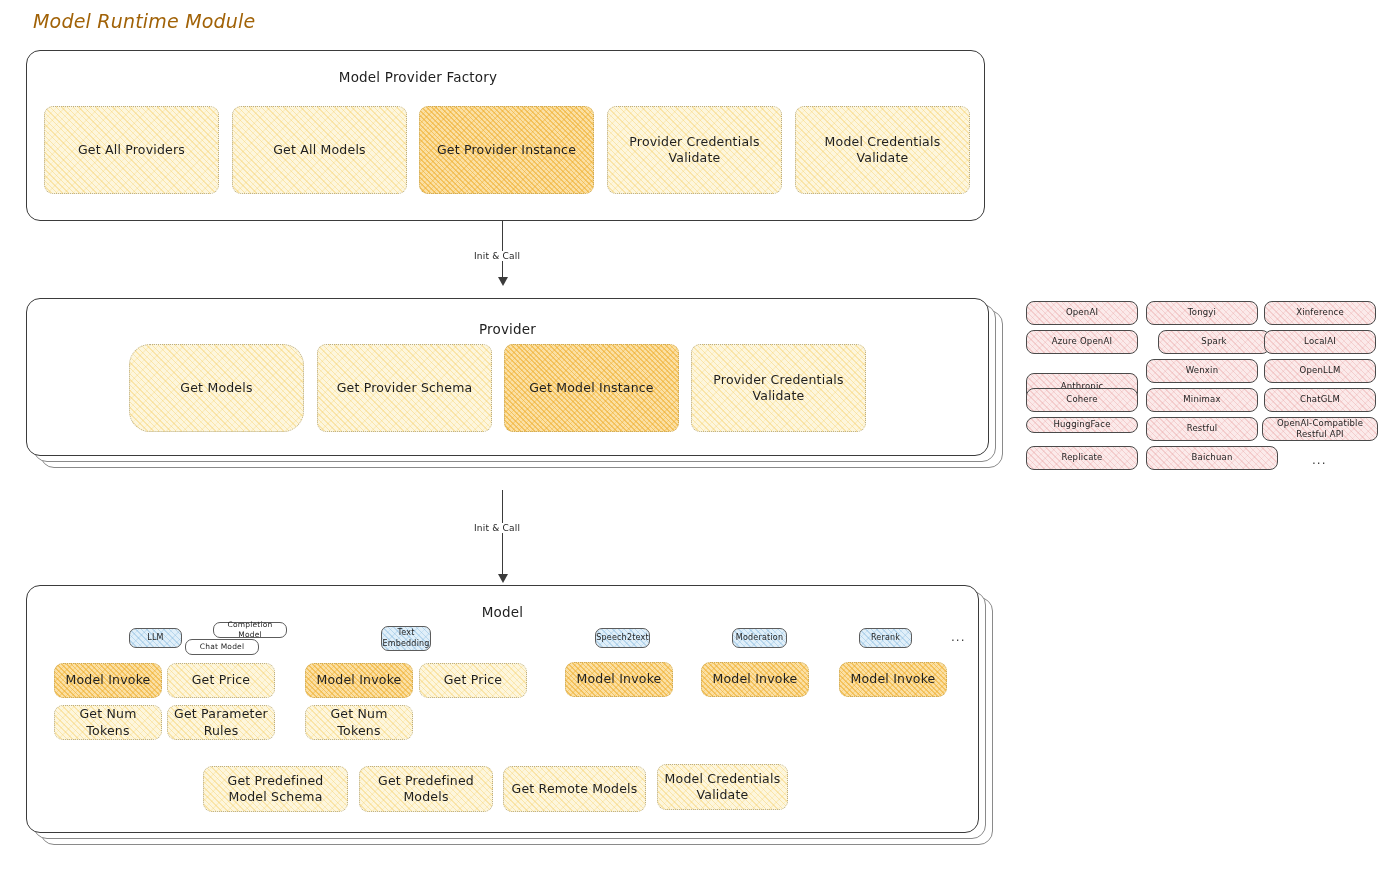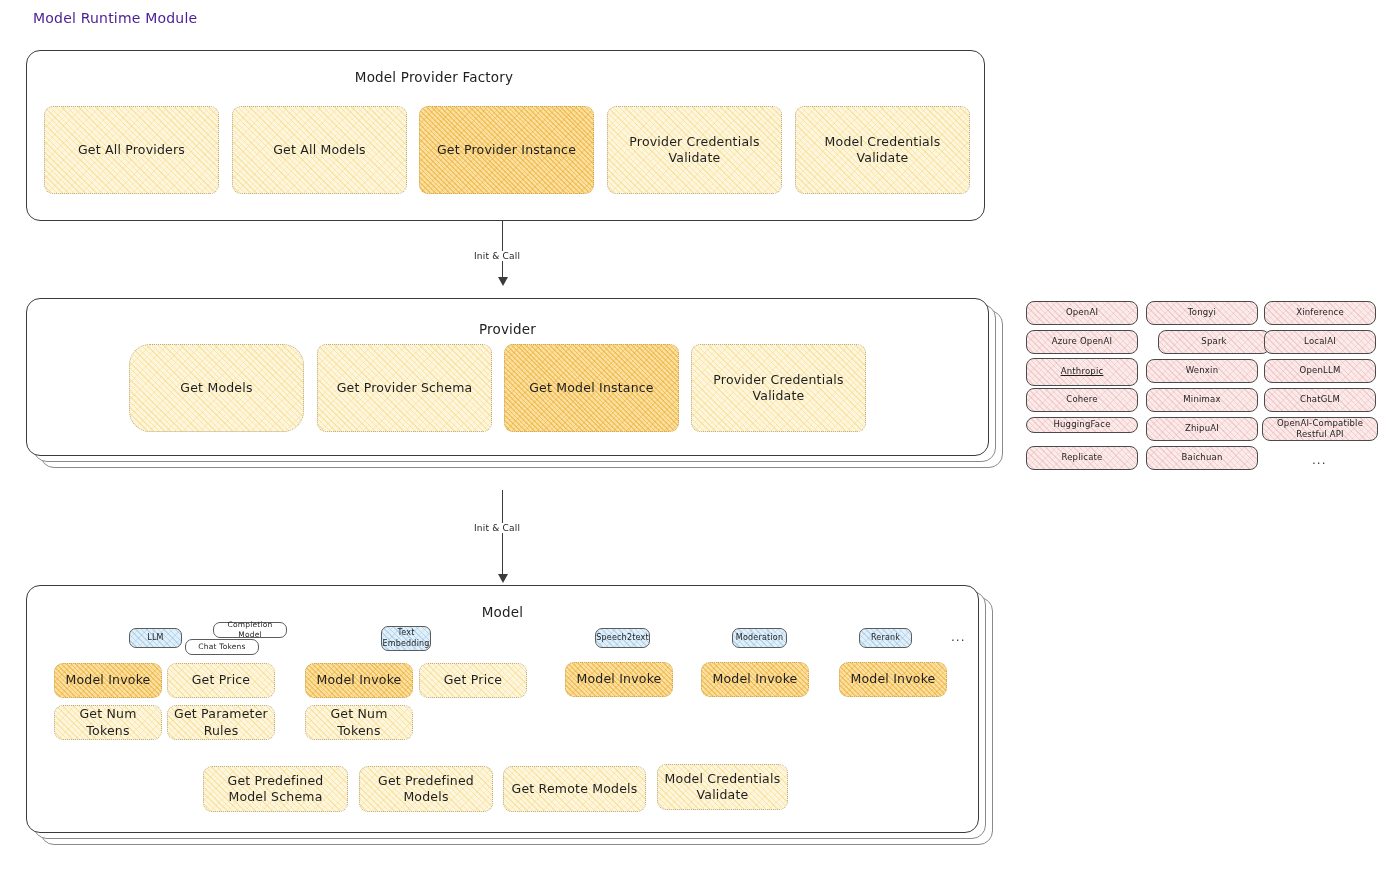--- a/index.html
+++ b/index.html
@@ -7,21 +7,21 @@
     width:1393px;height:880px;background:#ffffff;
     font-family:"DejaVu Sans",sans-serif;
     position:relative;overflow:hidden;
     color:#1e1e1e;
   }
   .hand{font-family:"DejaVu Sans",sans-serif;letter-spacing:.2px;}
 
   
   #page-title{
     position:absolute;left:33px;top:10px;
-    font-size:14px;color:#4c1d95;
+    font-size:19px;color:#a16207;font-style:italic;
   }
 
   
   .panel{
     position:absolute;
     background:#fff;
     border:1.3px solid #3b3b3b;
     border-radius:14px;
     box-sizing:border-box;
   }
@@ -105,21 +105,21 @@
   .ellipsis{
     position:absolute;font-size:12px;color:#3b3b3b;letter-spacing:1px;
   }
 </style>
 </head>
 <body>
 
 <div id="page-title" class="hand">Model Runtime Module</div>
 
 <div class="panel" style="left:26px;top:50px;width:959px;height:171px;"></div>
-<div class="panel-title hand" style="left:26px;top:69px;width:784px;margin-left:16px;">Model Provider Factory</div>
+<div class="panel-title hand" style="left:26px;top:69px;width:784px;">Model Provider Factory</div>
 
 <div class="box yellow hand" style="left:44px;top:106px;width:175px;height:88px;">Get All Providers</div>
 <div class="box yellow hand" style="left:232px;top:106px;width:175px;height:88px;">Get All Models</div>
 <div class="box yellow-hi hand" style="left:419px;top:106px;width:175px;height:88px;">Get Provider Instance</div>
 <div class="box yellow hand" style="left:607px;top:106px;width:175px;height:88px;">Provider Credentials Validate</div>
 <div class="box yellow hand" style="left:795px;top:106px;width:175px;height:88px;">Model Credentials Validate</div>
 
 <div class="arrow-line" style="left:502px;top:221px;height:58px;"></div>
 <div class="arrow-head" style="left:498px;top:277px;"></div>
 <div class="arrow-label hand" style="left:470px;top:251px;">Init &amp; Call</div>
@@ -129,51 +129,51 @@
 <div class="panel" style="left:26px;top:298px;width:963px;height:158px;"></div>
 <div class="panel-title hand" style="left:26px;top:321px;width:963px;">Provider</div>
 
 <div class="box yellow hand" style="left:129px;top:344px;width:175px;height:88px;border-radius:21px;">Get Models</div>
 <div class="box yellow hand" style="left:317px;top:344px;width:175px;height:88px;">Get Provider Schema</div>
 <div class="box yellow-hi hand" style="left:504px;top:344px;width:175px;height:88px;">Get Model Instance</div>
 <div class="box yellow hand" style="left:691px;top:344px;width:175px;height:88px;">Provider Credentials Validate</div>
 
 <div class="box pink hand" style="left:1026px;top:301px;width:112px;height:24px;">OpenAI</div>
 <div class="box pink hand" style="left:1026px;top:330px;width:112px;height:24px;">Azure OpenAI</div>
-<div class="box pink hand" style="left:1026px;top:358px;width:112px;height:28px;text-decoration:underline;">Anthropic</div>
+<div class="box pink hand" style="left:1026px;top:373px;width:112px;height:28px;">Anthropic</div>
 <div class="box pink hand" style="left:1026px;top:388px;width:112px;height:24px;">Cohere</div>
 <div class="box pink hand" style="left:1026px;top:417px;width:112px;height:16px;text-align:center;">HuggingFace</div>
 <div class="box pink hand" style="left:1026px;top:446px;width:112px;height:24px;">Replicate</div>
 
 <div class="box pink hand" style="left:1146px;top:301px;width:112px;height:24px;">Tongyi</div>
 <div class="box pink hand" style="left:1146px;top:330px;width:112px;height:24px;margin-left:12px;">Spark</div>
 <div class="box pink hand" style="left:1146px;top:359px;width:112px;height:24px;">Wenxin</div>
 <div class="box pink hand" style="left:1146px;top:388px;width:112px;height:24px;">Minimax</div>
-<div class="box pink hand" style="left:1146px;top:417px;width:112px;height:24px;">ZhipuAI</div>
-<div class="box pink hand" style="left:1146px;top:446px;width:112px;height:24px;">Baichuan</div>
+<div class="box pink hand" style="left:1146px;top:417px;width:112px;height:24px;">Restful</div>
+<div class="box pink hand" style="left:1146px;top:446px;width:132px;height:24px;">Baichuan</div>
 
 <div class="box pink hand" style="left:1264px;top:301px;width:112px;height:24px;">Xinference</div>
 <div class="box pink hand" style="left:1264px;top:330px;width:112px;height:24px;">LocalAI</div>
 <div class="box pink hand" style="left:1264px;top:359px;width:112px;height:24px;">OpenLLM</div>
 <div class="box pink hand" style="left:1264px;top:388px;width:112px;height:24px;">ChatGLM</div>
 <div class="box pink hand" style="left:1262px;top:417px;width:116px;height:24px;">OpenAI-Compatible Restful API</div>
 <div class="ellipsis hand" style="left:1312px;top:453px;">...</div>
 
 <div class="arrow-line" style="left:502px;top:490px;height:88px;"></div>
 <div class="arrow-head" style="left:498px;top:574px;"></div>
 <div class="arrow-label hand" style="left:470px;top:523px;">Init &amp; Call</div>
 
 <div class="panel-shadow" style="left:40px;top:597px;width:953px;height:248px;"></div>
 <div class="panel-shadow" style="left:33px;top:591px;width:953px;height:248px;"></div>
 <div class="panel" style="left:26px;top:585px;width:953px;height:248px;"></div>
 <div class="panel-title hand" style="left:26px;top:604px;width:953px;">Model</div>
 
 <div class="box blue hand" style="left:129px;top:628px;width:53px;height:20px;text-align:center;">LLM</div>
 <div class="box white-badge hand" style="left:185px;top:622px;width:74px;height:16px;margin-left:28px;">Completion Model</div>
-<div class="box white-badge hand" style="left:185px;top:639px;width:74px;height:16px;">Chat Tokens</div>
+<div class="box white-badge hand" style="left:185px;top:639px;width:74px;height:16px;">Chat Model</div>
 <div class="box yellow-hi hand" style="left:54px;top:663px;width:108px;height:35px;">Model Invoke</div>
 <div class="box yellow hand" style="left:167px;top:663px;width:108px;height:35px;">Get Price</div>
 <div class="box yellow hand" style="left:54px;top:705px;width:108px;height:35px;">Get Num Tokens</div>
 <div class="box yellow hand" style="left:167px;top:705px;width:108px;height:35px;">Get Parameter Rules</div>
 
 <div class="box blue hand" style="left:381px;top:626px;width:50px;height:25px;">Text Embedding</div>
 <div class="box yellow-hi hand" style="left:305px;top:663px;width:108px;height:35px;">Model Invoke</div>
 <div class="box yellow hand" style="left:419px;top:663px;width:108px;height:35px;">Get Price</div>
 <div class="box yellow hand" style="left:305px;top:705px;width:108px;height:35px;">Get Num Tokens</div>
 

